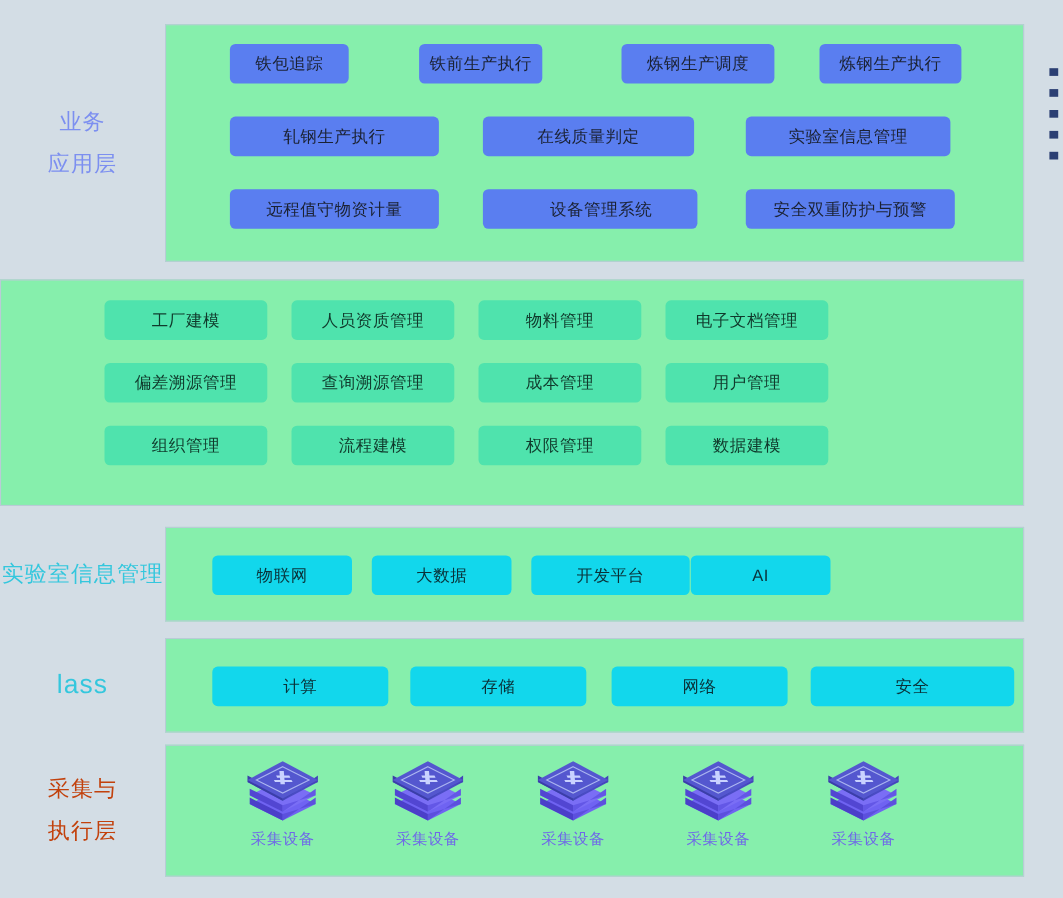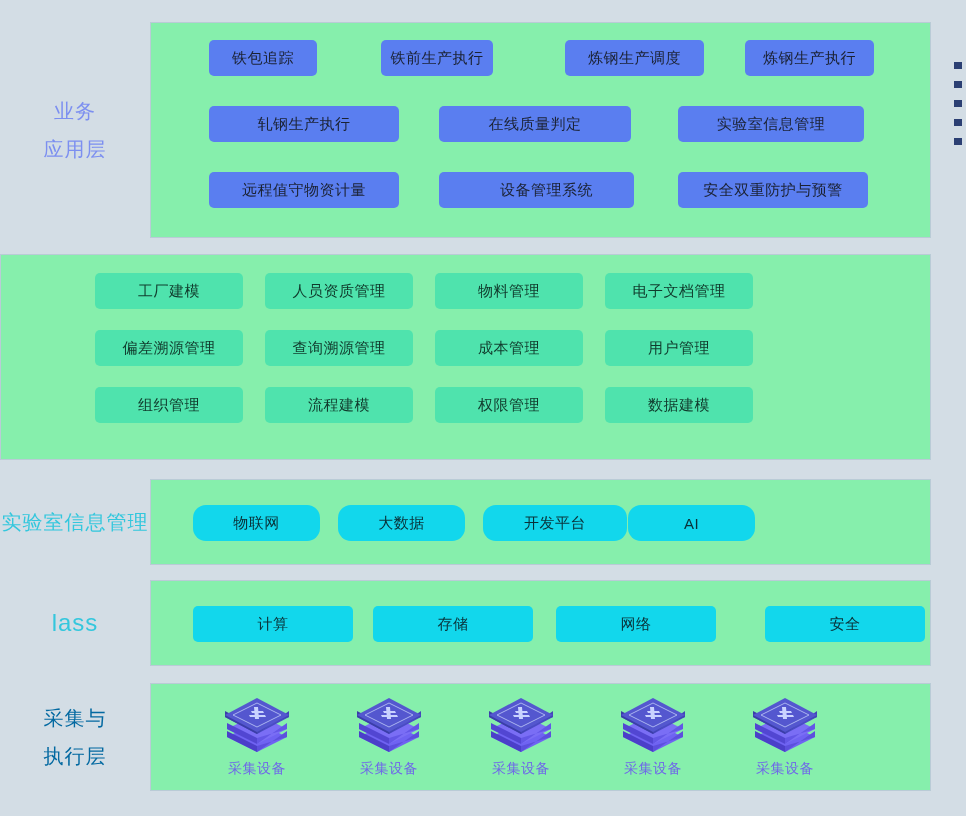--- a/index.html
+++ b/index.html
@@ -114,42 +114,42 @@
   .cc1 { left: 58px; }
   .cc2 { left: 228px; }
   .cc3 { left: 398px; }
   .cc4 { left: 568px; }
 
   
   #paas { left: 0; top: 479px; width: 931px; height: 86px; }
   #paas .panel { height: 86px; }
   #paas .label { color: #34c7dd; font-size: 20px; }
   .paas-row { position: absolute; top: 25px; left: 0; right: 0; height: 36px; }
-  .paas-row .chip { position: absolute; border-radius: 13px; }
+  .paas-row .chip { position: absolute; }
   .p1 { left: 42px;  width: 127px; }
   .p2 { left: 187px; width: 127px; }
   .p3 { left: 332px; width: 144px; }
   .p4 { left: 477px; width: 127px; }
   .p5 { left: 618px; width: 127px; }
 
   
   #iaas { left: 0; top: 580px; width: 931px; height: 86px; }
   #iaas .panel { height: 86px; }
   #iaas .label { color: #34c7dd; font-size: 24px; }
   .iaas-row { position: absolute; top: 25px; left: 0; right: 0; height: 36px; }
   .iaas-row .chip { position: absolute; }
   .i1 { left: 42px;  width: 160px; }
   .i2 { left: 222px; width: 160px; }
   .i3 { left: 405px; width: 160px; }
-  .i4 { left: 586px; width: 160px; margin-left: 28px; }
+  .i4 { left: 586px; width: 185px; }
 
   
   #collect { left: 0; top: 683px; width: 931px; height: 108px; }
-  #collect .panel { height: 108px; padding-left: 35px; }
-  #collect .label { color: #0369a1; }
+  #collect .panel { height: 120px; padding-left: 35px; }
+  #collect .label { color: #c2410c; }
   .dev-row {
     position: absolute;
     left: 40px; right: 40px; top: 12px;
     display: flex;
     justify-content: flex-start;
   }
   .device {
     width: 132px;
     display: flex;
     flex-direction: column;

